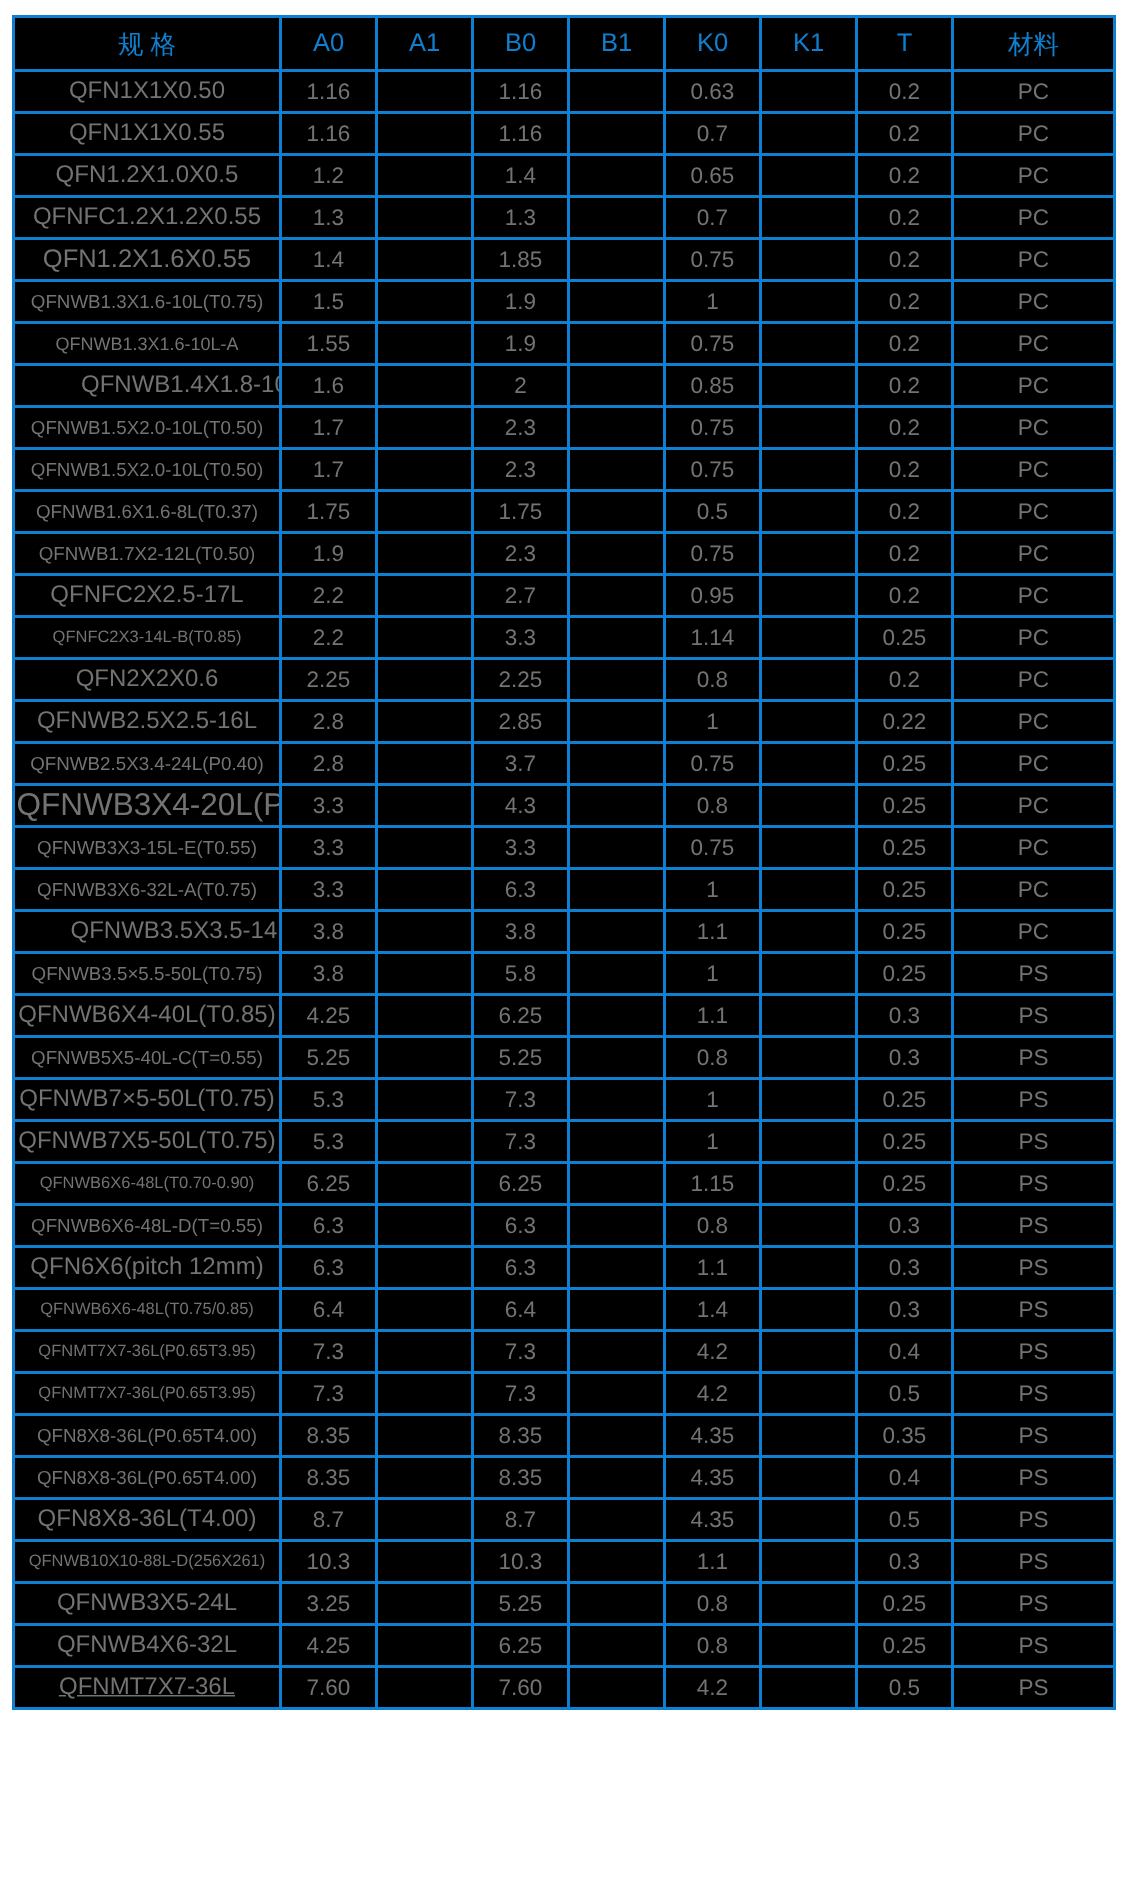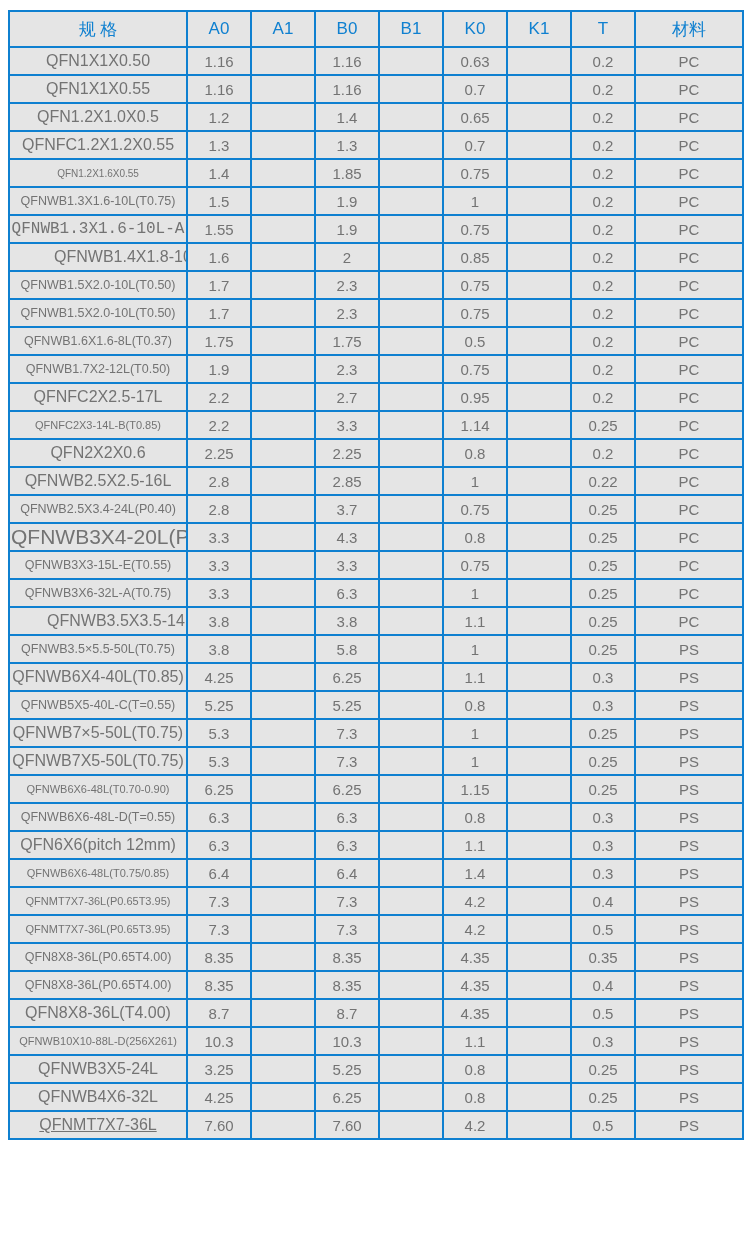--- a/index.html
+++ b/index.html
@@ -13,21 +13,21 @@
     font-family: "Liberation Sans", sans-serif;
     overflow: hidden;
   }
   .table-wrap {
     padding: 10px 8px 0 8px;
   }
   table.spec-table {
     border-collapse: collapse;
     table-layout: fixed;
     width: 734px;
-    background: #e5e5e5;
+    background: #000000;
   }
   table.spec-table th,
   table.spec-table td {
     border: 2px solid #0f80d0;
     text-align: center;
     vertical-align: middle;
     padding: 0 1px;
     overflow: hidden;
     white-space: nowrap;
   }
@@ -114,21 +114,21 @@
           <td>1.3</td>
           <td></td>
           <td>1.3</td>
           <td></td>
           <td>0.7</td>
           <td></td>
           <td>0.2</td>
           <td>PC</td>
         </tr>
         <tr>
-          <td style="font-size: 10px;">QFN1.2X1.6X0.55</td>
+          <td style="font-size: 17px;">QFN1.2X1.6X0.55</td>
           <td>1.4</td>
           <td></td>
           <td>1.85</td>
           <td></td>
           <td>0.75</td>
           <td></td>
           <td>0.2</td>
           <td>PC</td>
         </tr>
         <tr>
@@ -136,21 +136,21 @@
           <td>1.5</td>
           <td></td>
           <td>1.9</td>
           <td></td>
           <td>1</td>
           <td></td>
           <td>0.2</td>
           <td>PC</td>
         </tr>
         <tr>
-          <td style="font-size: 16px; font-family: Liberation Mono, monospace;">QFNWB1.3X1.6-10L-A</td>
+          <td style="font-size: 12px;">QFNWB1.3X1.6-10L-A</td>
           <td>1.55</td>
           <td></td>
           <td>1.9</td>
           <td></td>
           <td>0.75</td>
           <td></td>
           <td>0.2</td>
           <td>PC</td>
         </tr>
         <tr>

